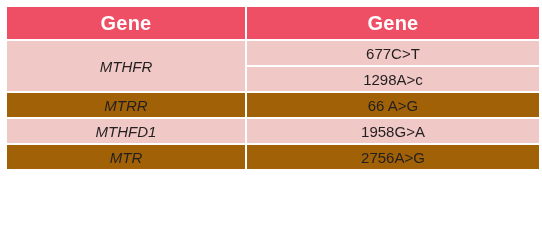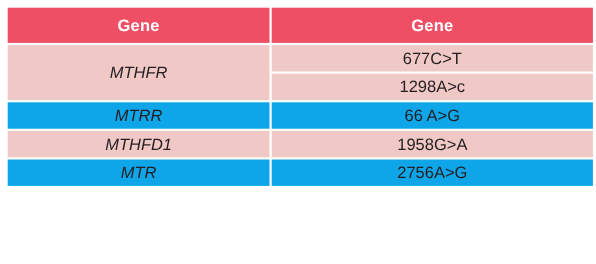--- a/index.html
+++ b/index.html
@@ -28,21 +28,21 @@
     table-layout: fixed;
   }
 
   table.gene-table col.col-gene { width: 238px; }
   table.gene-table col.col-loci { width: 292px; }
 
   th.header-cell {
     background: #ef4f64;
     color: #ffffff;
     font-weight: bold;
-    font-size: 15px;
+    font-size: 20px;
     text-align: center;
     height: 32px;
     padding: 0;
     letter-spacing: 0.2px;
     border: 0;
   }
 
   td.body-cell {
     text-align: center;
     font-size: 15px;
@@ -57,21 +57,21 @@
     font-style: italic;
     margin-left: 15px;
   }
 
   td.loci-cell {
     font-style: normal;
   }
 
   
   td.shade-dark { background: #f0c8c6; }
-  td.shade-light { background: #0ea5e9; }
+  td.shade-light { background: #a16207; }
 </style>
 </head>
 <body>
 
 <div id="table-wrap">
   <table class="gene-table">
     <colgroup>
       <col class="col-gene">
       <col class="col-loci">
     </colgroup>

